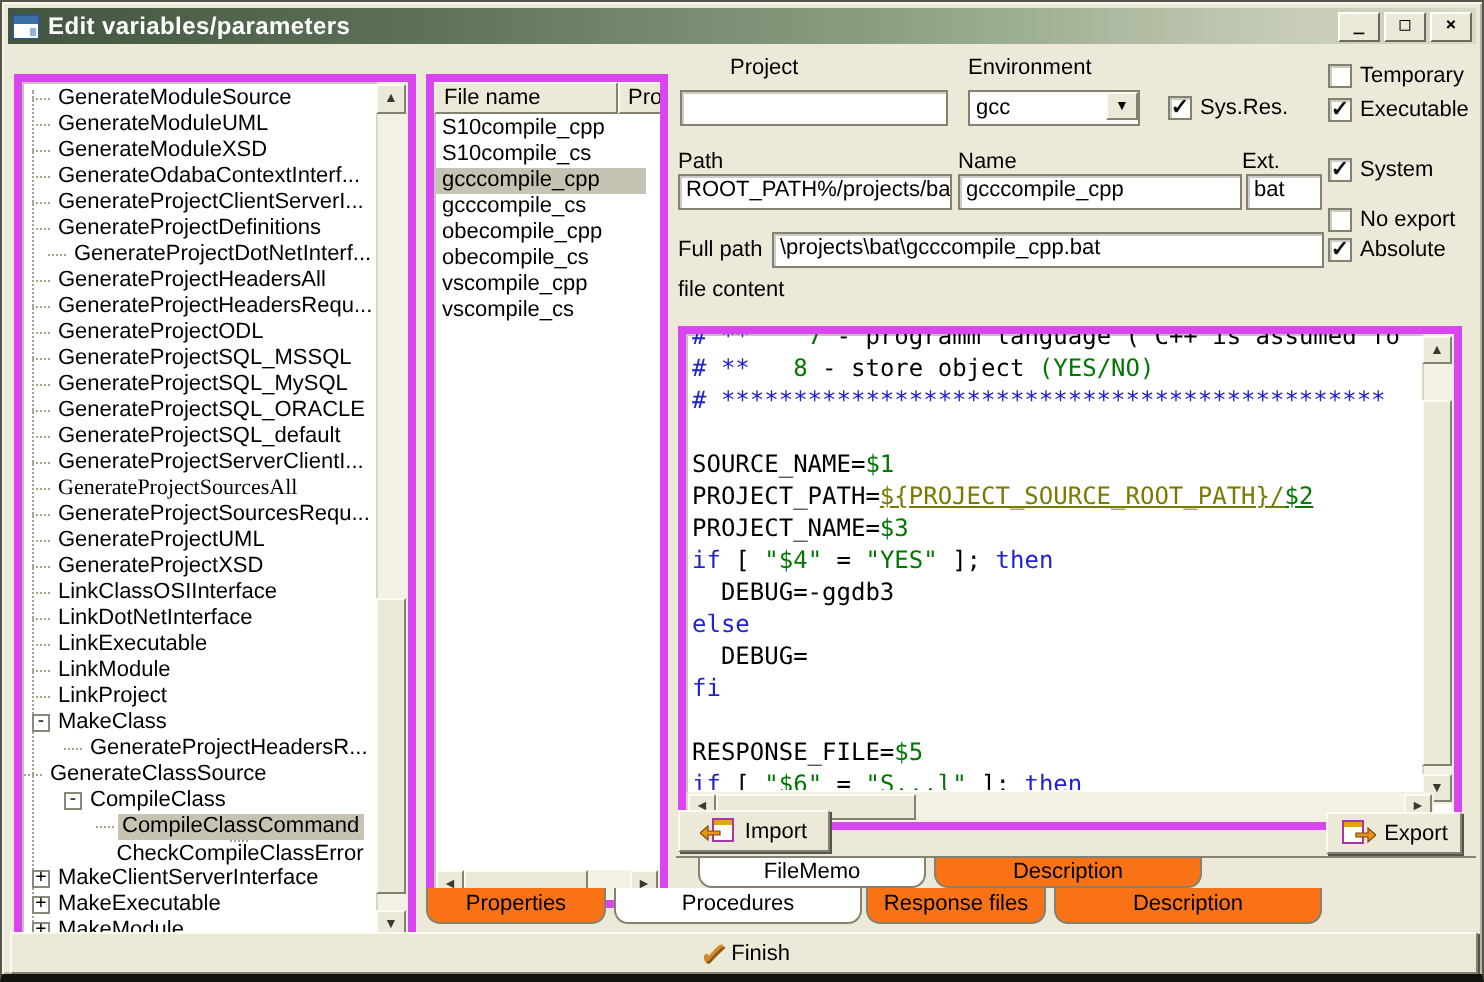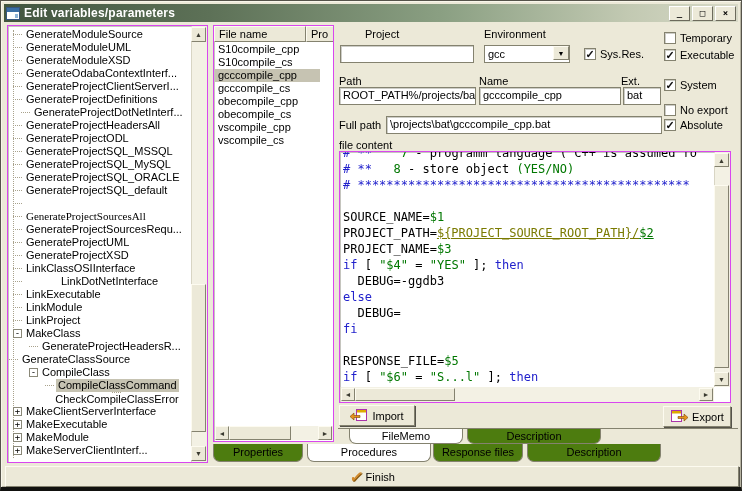--- a/index.html
+++ b/index.html
@@ -19,22 +19,23 @@
   #title-text { color:#fff; font-weight:bold; font-size:12px; margin-left:4px; letter-spacing:0.2px; }
   .win-btn {
     width:21px; height:15px; background:#ece9d8; margin-left:2px;
     border:1px solid; border-color:#fff #6c6a5c #6c6a5c #fff;
     font-size:9px; line-height:12px; text-align:center; font-weight:bold; color:#000;
     font-family:"DejaVu Sans Mono", monospace;
   }
   #win-controls { margin-left:auto; display:flex; }
   
   .sunken {
-    background:#fff; border:1px solid #d946ef;
+    background:#fff; border:4px solid #d946ef;
     box-shadow: inset 1px 1px 0 rgba(90,88,70,.35);
+    margin-top: 12px;
   }
   
   #tree-panel { position:absolute; left:6px; top:24px; width:201px; height:438px; overflow:hidden; }
   #tree-rows { position:absolute; left:1px; top:2px; width:180px; }
   .tree-row { height:13px; line-height:13px; white-space:nowrap; display:flex; align-items:center; cursor:default; }
   .tree-dash { display:inline-block; width:9px; height:1px; border-top:1px dotted #a9a28c; margin-right:2px; flex:none; }
   .tree-box {
     display:inline-block; width:9px; height:9px; flex:none; background:#fff;
     border:1px solid #8a8878; font-size:9px; line-height:7px; text-align:center;
     font-family:"DejaVu Sans Mono", monospace; margin-right:2px; color:#000;
@@ -90,21 +91,21 @@
   .c-u { color:#7a7a00; text-decoration:underline; }
   .c-g { color:#007700; text-decoration:underline; }
   
   .push-btn {
     position:absolute; background:#ece9d8; border:1px solid; border-color:#fdfbf0 #84826f #84826f #fdfbf0;
     box-shadow: 1px 1px 0 #55534a; display:flex; align-items:center; justify-content:center; gap:4px;
     font-size:11px; cursor:default;
   }
   
   .tab {
-    position:absolute; height:100%; background:#4d7c0f; border:1px solid #84826f; border-top:none;
+    position:absolute; height:100%; background:#f97316; border:1px solid #84826f; border-top:none;
     border-radius:0 0 7px 7px; text-align:center; line-height:15px; font-size:11px; cursor:default;
   }
   .tab.active { background:#fff; z-index:2; }
   #tab-row-inner { position:absolute; left:337px; top:427px; width:400px; height:16px; border-top:1px solid #84826f; }
   #tab-row-outer { position:absolute; left:210px; top:443px; width:530px; height:18px; }
   #tab-row-outer .tab { line-height:17px; }
   
   #finish-btn { left:4px; top:465px; width:734px; height:21px; }
   .check-glyph { color:#d28a2c; font-weight:bold; font-size:15px; text-shadow:1px 1px 0 #8a5a10; font-style:italic; }
   
@@ -161,40 +162,45 @@
         <div class="tree-row" style="padding-left: 12px;">
           <span class="tree-dash"></span>
           <span class="tree-label">GenerateProjectDotNetInterf...</span>
         </div>
         <div class="tree-row" style="padding-left: 4px;">
           <span class="tree-dash"></span>
           <span class="tree-label">GenerateProjectHeadersAll</span>
         </div>
         <div class="tree-row" style="padding-left: 4px;">
           <span class="tree-dash"></span>
+          <span class="tree-label">GenerateProjectHeadersRequ...</span>
+        </div>
+        <div class="tree-row" style="padding-left: 4px;">
+          <span class="tree-dash"></span>
           <span class="tree-label">GenerateProjectODL</span>
         </div>
         <div class="tree-row" style="padding-left: 4px;">
           <span class="tree-dash"></span>
           <span class="tree-label">GenerateProjectSQL_MSSQL</span>
         </div>
         <div class="tree-row" style="padding-left: 4px;">
           <span class="tree-dash"></span>
           <span class="tree-label">GenerateProjectSQL_MySQL</span>
         </div>
         <div class="tree-row" style="padding-left: 4px;">
           <span class="tree-dash"></span>
           <span class="tree-label">GenerateProjectSQL_ORACLE</span>
         </div>
         <div class="tree-row" style="padding-left: 4px;">
           <span class="tree-dash"></span>
           <span class="tree-label">GenerateProjectSQL_default</span>
         </div>
         <div class="tree-row" style="padding-left: 4px;">
           <span class="tree-dash"></span>
+          <span class="tree-label">GenerateProjectServerClientI...</span>
         </div>
         <div class="tree-row" style="padding-left: 4px; font-family: Liberation Serif, serif;">
           <span class="tree-dash"></span>
           <span class="tree-label">GenerateProjectSourcesAll</span>
         </div>
         <div class="tree-row" style="padding-left: 4px;">
           <span class="tree-dash"></span>
           <span class="tree-label">GenerateProjectSourcesRequ...</span>
         </div>
         <div class="tree-row" style="padding-left: 4px;">
@@ -202,21 +208,21 @@
           <span class="tree-label">GenerateProjectUML</span>
         </div>
         <div class="tree-row" style="padding-left: 4px;">
           <span class="tree-dash"></span>
           <span class="tree-label">GenerateProjectXSD</span>
         </div>
         <div class="tree-row" style="padding-left: 4px;">
           <span class="tree-dash"></span>
           <span class="tree-label">LinkClassOSIInterface</span>
         </div>
-        <div class="tree-row" style="padding-left: 4px; gap: 35px;">
+        <div class="tree-row" style="padding-left: 4px;">
           <span class="tree-dash"></span>
           <span class="tree-label">LinkDotNetInterface</span>
         </div>
         <div class="tree-row" style="padding-left: 4px;">
           <span class="tree-dash"></span>
           <span class="tree-label">LinkExecutable</span>
         </div>
         <div class="tree-row" style="padding-left: 4px;">
           <span class="tree-dash"></span>
           <span class="tree-label">LinkModule</span>

